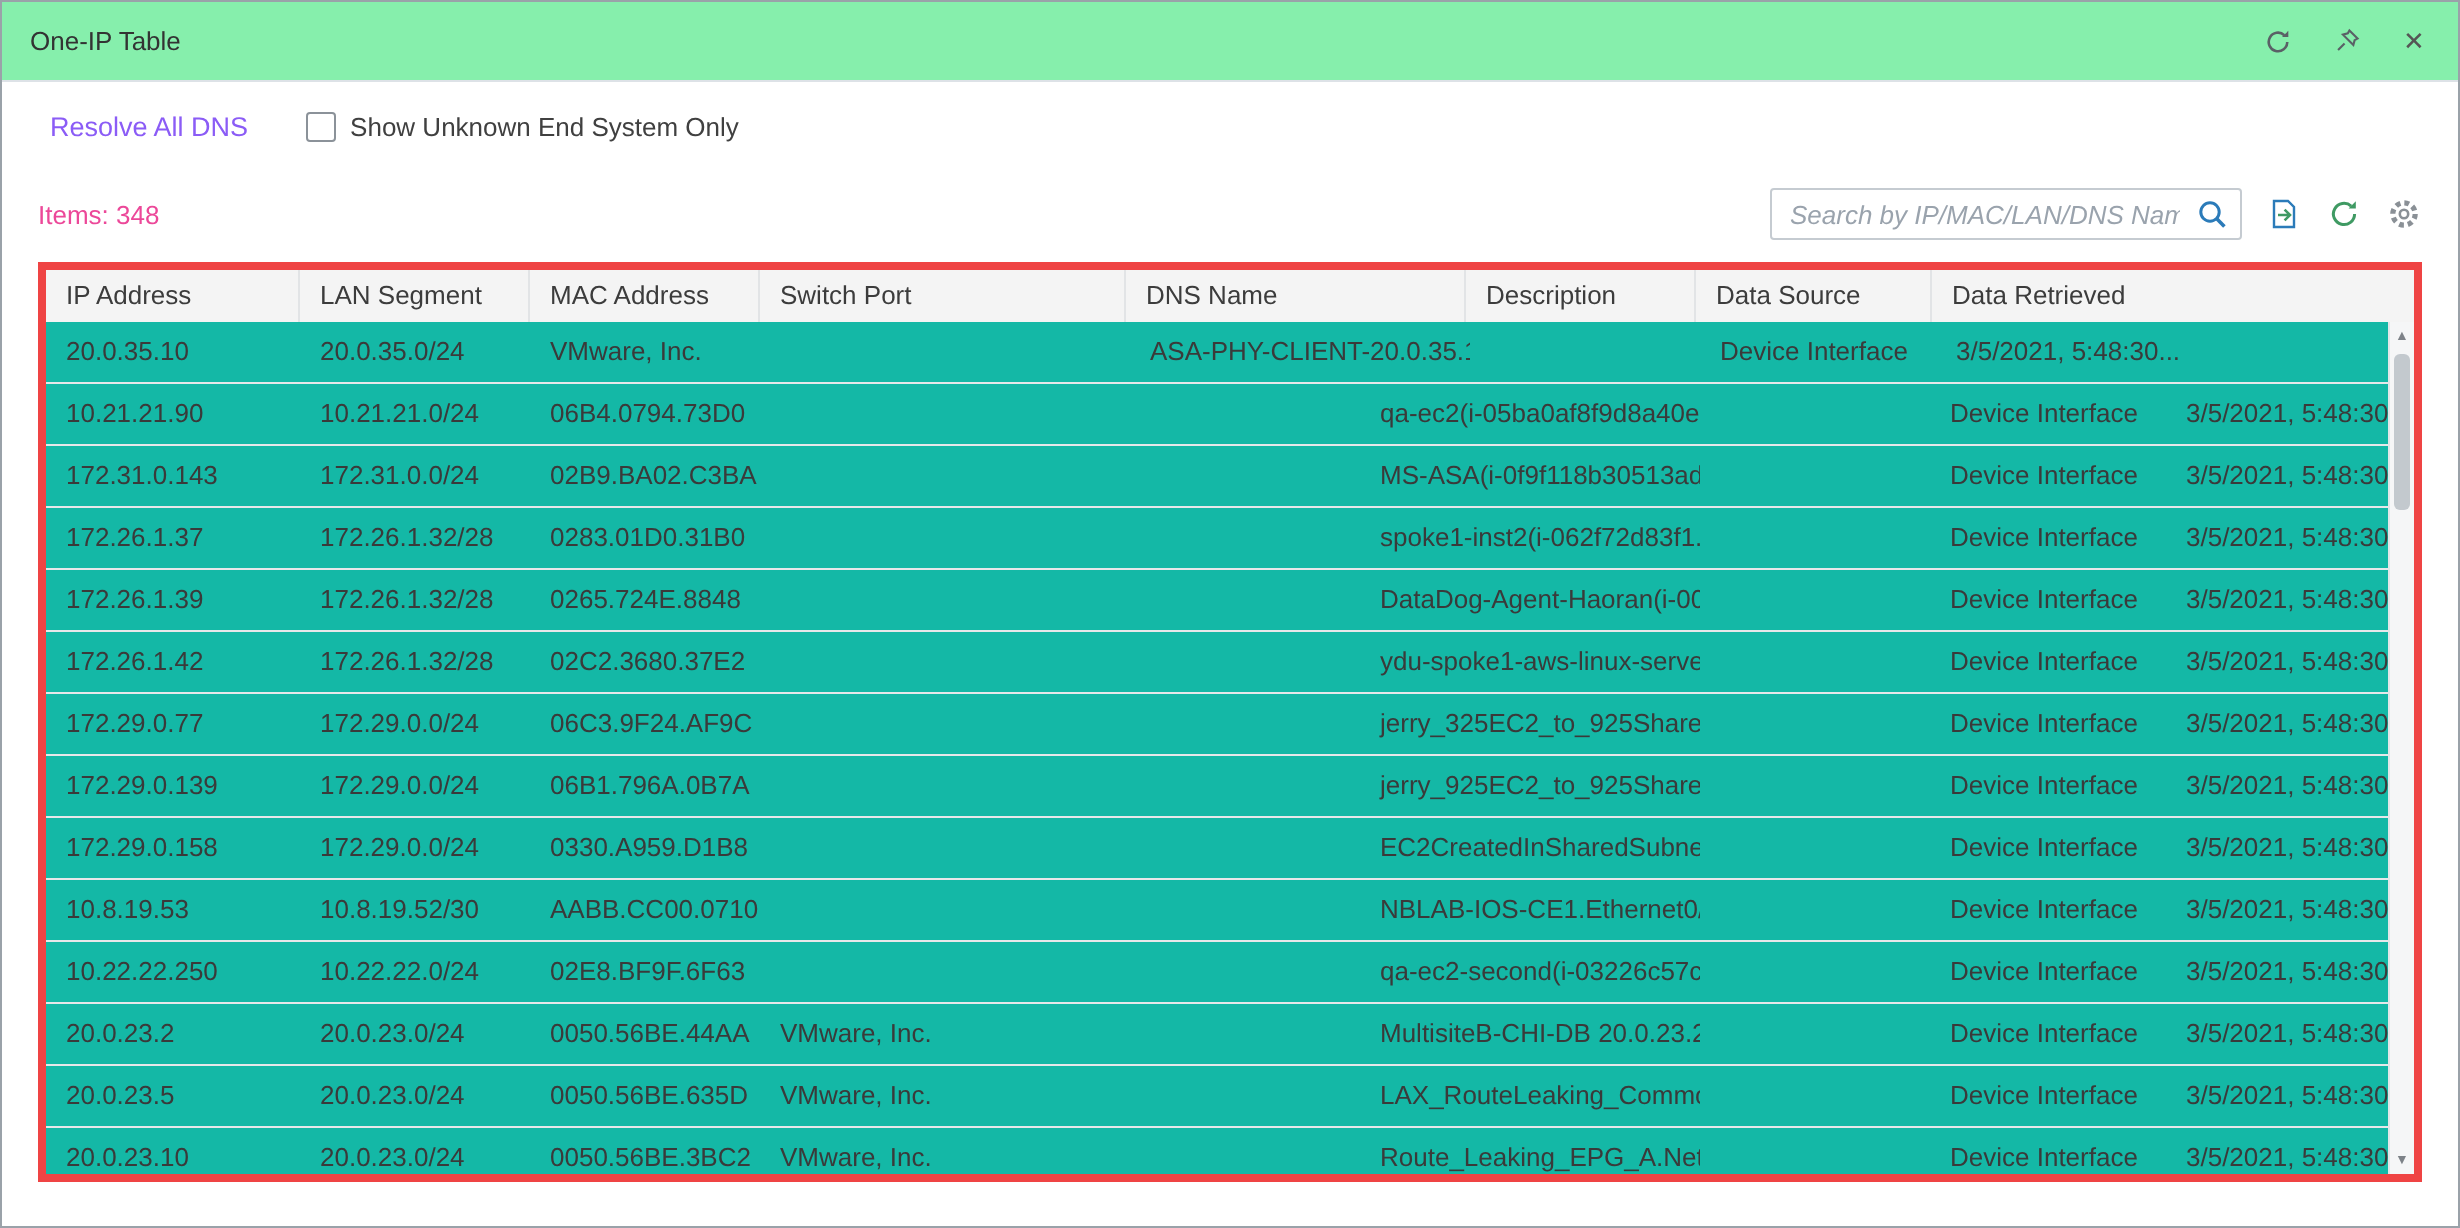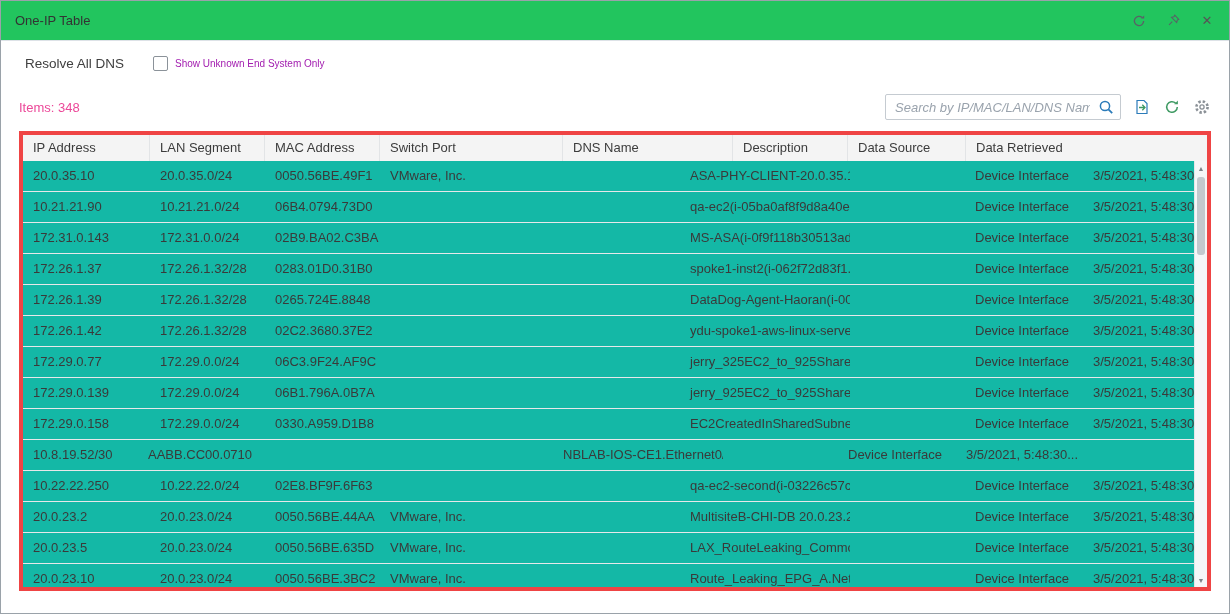--- a/index.html
+++ b/index.html
@@ -6,31 +6,31 @@
   body{
     width:1230px;height:614px;
     background:#e9edf2;
     font-family:"Liberation Sans",sans-serif;
     color:#333;position:relative;overflow:hidden;
     box-sizing:border-box;border:1px solid #9aa2a9;
   }
   .titlebar{
     position:absolute;top:0;left:0;right:0;height:40px;
     display:flex;align-items:center;padding:0 14px;box-sizing:border-box;
-    background:#22c55e;border-bottom:1px solid #dde2e7;
+    background:#86efac;border-bottom:1px solid #dde2e7;
   }
   .titlebar .title{font-size:13px;color:#333;}
   .win-controls{margin-left:auto;display:flex;align-items:center;gap:18px;}
   .win-btn{width:16px;height:16px;display:flex;align-items:center;justify-content:center;cursor:pointer;color:#555;font-size:13px;}
   .content{position:absolute;top:40px;left:0;right:0;bottom:0;background:#ffffff;}
   .link-row{position:absolute;top:15px;left:24px;display:flex;align-items:center;font-size:13px;}
-  .dns-link{color:#404040;cursor:pointer;font-size:13.5px;}
+  .dns-link{color:#8b5cf6;cursor:pointer;font-size:13.5px;}
   .chk-group{display:flex;align-items:center;margin-left:29px;cursor:pointer;}
   .chk{width:13px;height:13px;border:1px solid #8b9299;border-radius:2px;background:#fff;margin-right:7px;}
-  .chk-label{font-size:10px;color:#a21caf;}
+  .chk-label{font-size:13px;color:#404040;}
   .items-row{position:absolute;top:52px;left:18px;right:18px;height:28px;display:flex;align-items:center;}
   .items-count{font-size:13px;color:#ec4899;}
   .right-tools{margin-left:auto;display:flex;align-items:center;gap:12px;}
   .search-box{position:relative;width:236px;height:26px;}
   .search-box input{
     width:100%;height:100%;box-sizing:border-box;
     border:1px solid #c5cbd1;border-radius:2px;
     padding:0 30px 0 9px;font-size:13px;color:#333;
     font-family:"Liberation Sans",sans-serif;outline:none;background:#fff;
   }
@@ -133,21 +133,20 @@
         <div class="t-cell c4">Switch Port</div>
         <div class="t-cell c5">DNS Name</div>
         <div class="t-cell c6">Description</div>
         <div class="t-cell c7">Data Source</div>
         <div class="t-cell c8">Data Retrieved</div>
       </div>
     <div class="t-body">
         <div class="t-row">
           <div class="t-cell c0">20.0.35.10</div>
           <div class="t-cell c1">20.0.35.0/24</div>
-          <div class="t-cell c2">0050.56BE.49F1</div>
           <div class="t-cell c3">VMware, Inc.</div>
           <div class="t-cell c4"></div>
           <div class="t-cell c5">ASA-PHY-CLIENT-20.0.35.10...</div>
           <div class="t-cell c6"></div>
           <div class="t-cell c7">Device Interface</div>
           <div class="t-cell c8">3/5/2021, 5:48:30...</div>
         </div>
         <div class="t-row">
           <div class="t-cell c0">10.21.21.90</div>
           <div class="t-cell c1">10.21.21.0/24</div>
@@ -230,20 +229,21 @@
           <div class="t-cell c1">172.29.0.0/24</div>
           <div class="t-cell c2">0330.A959.D1B8</div>
           <div class="t-cell c3"></div>
           <div class="t-cell c4"></div>
           <div class="t-cell c5">EC2CreatedInSharedSubnet...</div>
           <div class="t-cell c6"></div>
           <div class="t-cell c7">Device Interface</div>
           <div class="t-cell c8">3/5/2021, 5:48:30...</div>
         </div>
         <div class="t-row">
+          <div class="t-cell c0">10.8.19.53</div>
           <div class="t-cell c1">10.8.19.52/30</div>
           <div class="t-cell c2">AABB.CC00.0710</div>
           <div class="t-cell c3"></div>
           <div class="t-cell c4"></div>
           <div class="t-cell c5">NBLAB-IOS-CE1.Ethernet0/1</div>
           <div class="t-cell c6"></div>
           <div class="t-cell c7">Device Interface</div>
           <div class="t-cell c8">3/5/2021, 5:48:30...</div>
         </div>
         <div class="t-row">

